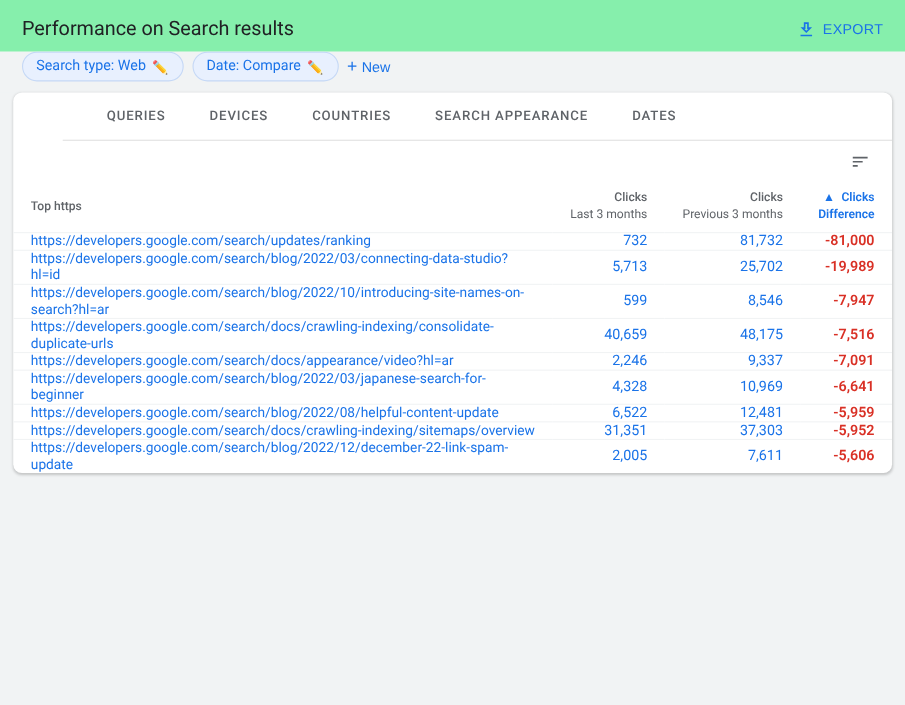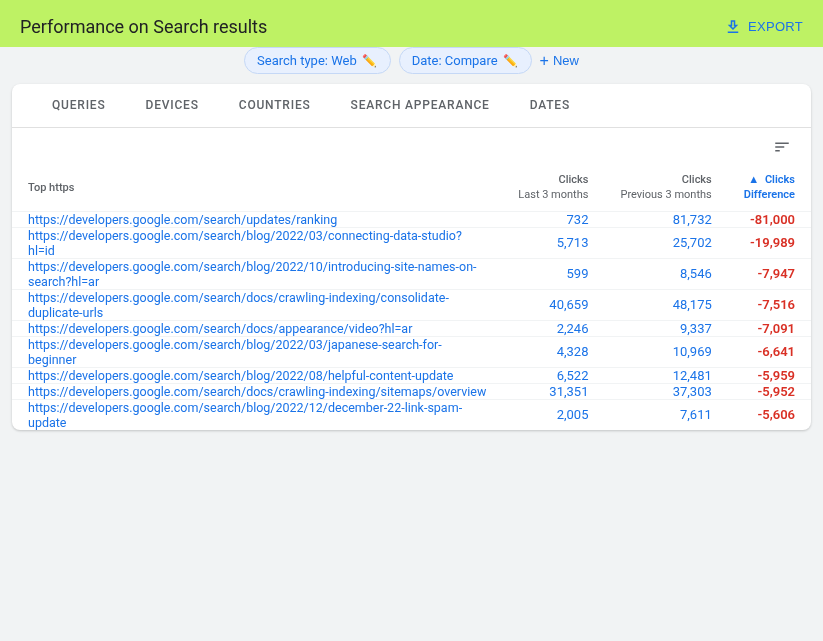--- a/index.html
+++ b/index.html
@@ -10,21 +10,21 @@
       color: #202124;
       min-height: 641px;
       width: 823px;
     }
 
     .header {
       display: flex;
       align-items: center;
       justify-content: space-between;
       padding: 16px 20px 10px 20px;
-      background: #bef264;
+      background: #86efac;
     }
 
     .header-title {
       font-size: 18px;
       font-weight: 400;
       color: #202124;
     }
 
     .export-btn {
       display: flex;
@@ -38,21 +38,20 @@
       cursor: pointer;
       letter-spacing: 0.3px;
     }
 
     .toolbar {
       display: flex;
       align-items: center;
       justify-content: space-between;
       padding: 0 20px 10px 20px;
       background: #f1f3f4;
-      flex-direction: column;
     }
 
     .toolbar-left {
       display: flex;
       align-items: center;
       gap: 8px;
     }
 
     .filter-chip {
       display: flex;
@@ -97,20 +96,21 @@
       background: #fff;
       border-radius: 8px;
       box-shadow: 0 1px 3px rgba(0,0,0,0.12), 0 1px 2px rgba(0,0,0,0.08);
       overflow: hidden;
     }
 
     .tabs {
       display: flex;
       border-bottom: 1px solid #e0e0e0;
       padding: 0 20px;
+      margin-left: 45px;
     }
 
     .tab {
       padding: 14px 20px;
       font-size: 12px;
       font-weight: 500;
       color: #5f6368;
       letter-spacing: 0.8px;
       text-transform: uppercase;
       cursor: pointer;

